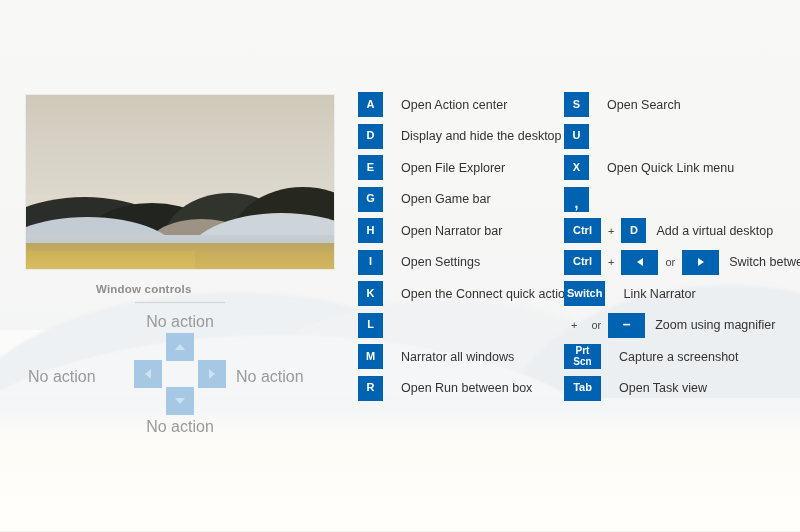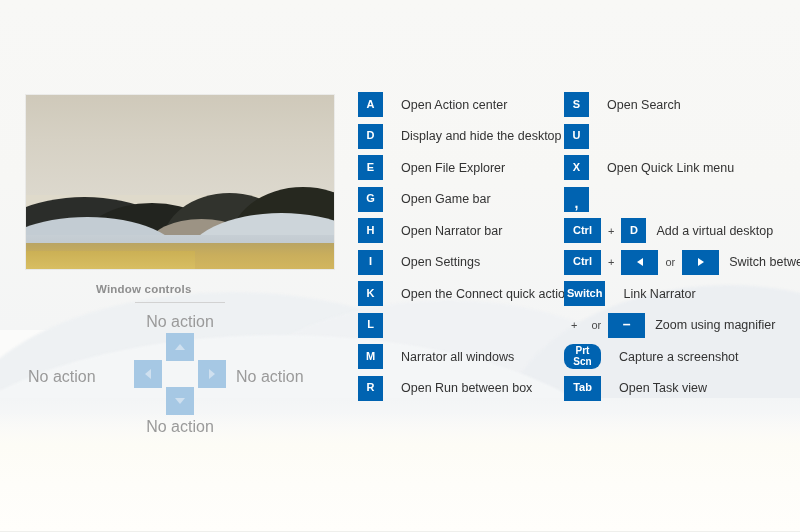--- a/index.html
+++ b/index.html
@@ -75,21 +75,21 @@
 
   
   .col{position:absolute;}
   #colLeft{left:358px;top:92px;}
   #colRight{left:564px;top:92px;}
   .row{display:flex;align-items:center;height:25px;margin-bottom:6.5px;}
   .tile{background:#0063b1;color:#ffffff;height:25px;min-width:25px;
       display:flex;flex-direction:column;align-items:center;justify-content:center;
       font-size:11px;font-weight:bold;line-height:1.02;flex:0 0 auto;}
   .tile.wide{min-width:31px;padding:0 3px;}
-  .tile.two{font-size:10px;border-radius:9px;}
+  .tile.two{font-size:10px;}
   .tile .comma{font-size:14px;line-height:0;position:relative;top:4px;}
   .tile .minusg{font-size:14px;line-height:1;position:relative;top:-1px;}
   .tri-w{width:0;height:0;}
   .tri-w.left{border-top:4px solid transparent;border-bottom:4px solid transparent;border-right:6px solid #fff;}
   .tri-w.right{border-top:4px solid transparent;border-bottom:4px solid transparent;border-left:6px solid #fff;}
   .sep{font-size:11px;color:#4a4a4a;margin:0 7px;}
   .desc{font-size:12.5px;color:#333333;margin-left:18px;white-space:nowrap;}
   .desc.tight{margin-left:10px;text-align:center;}
 </style>
 </head>

